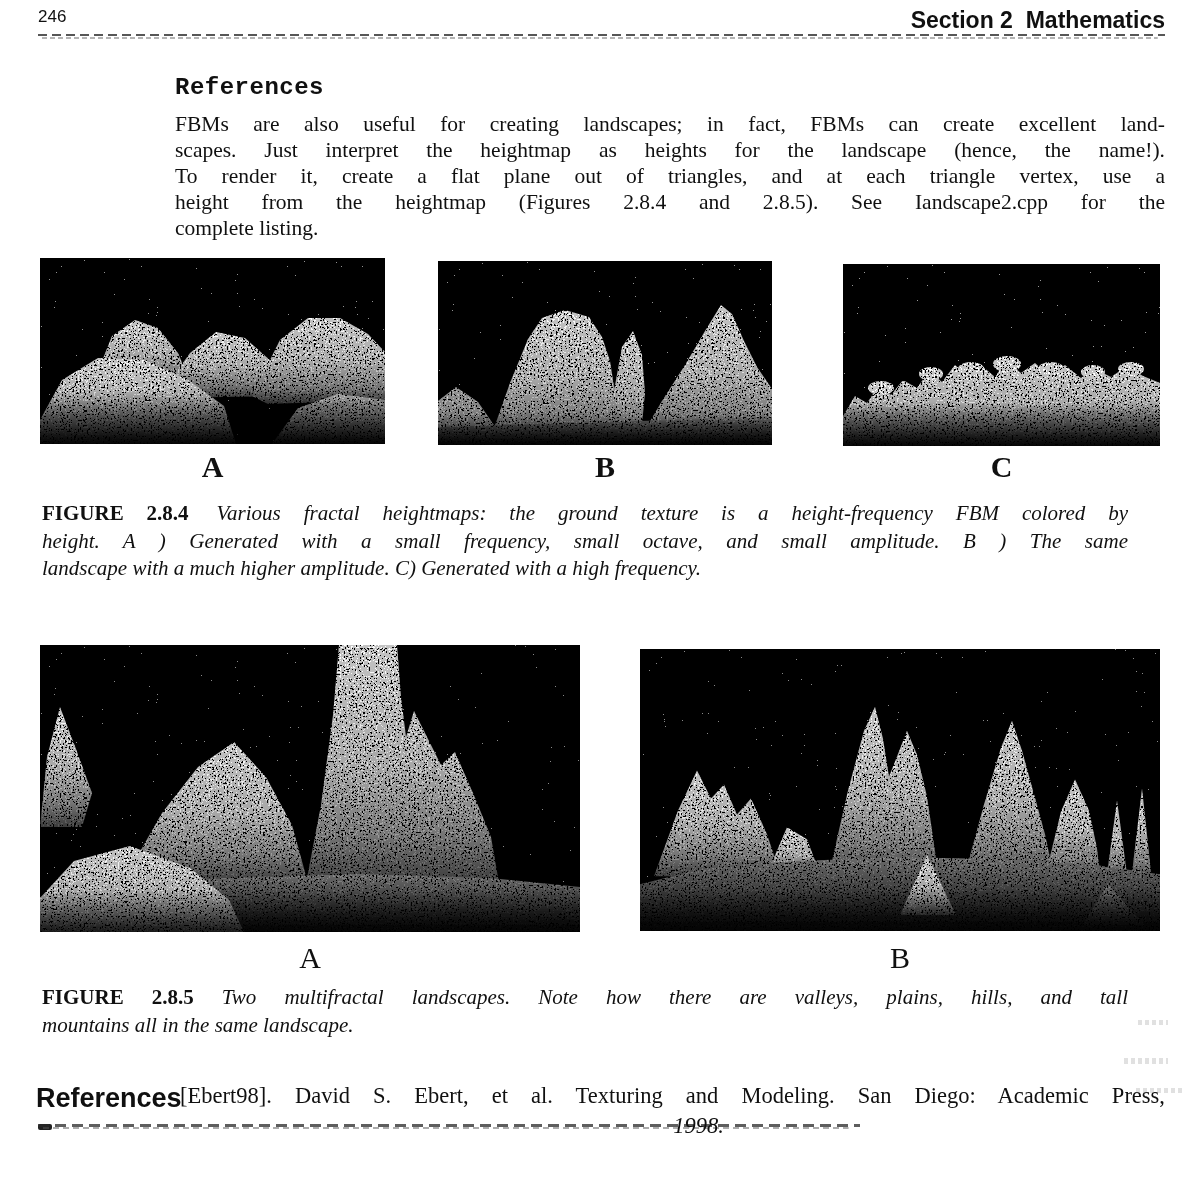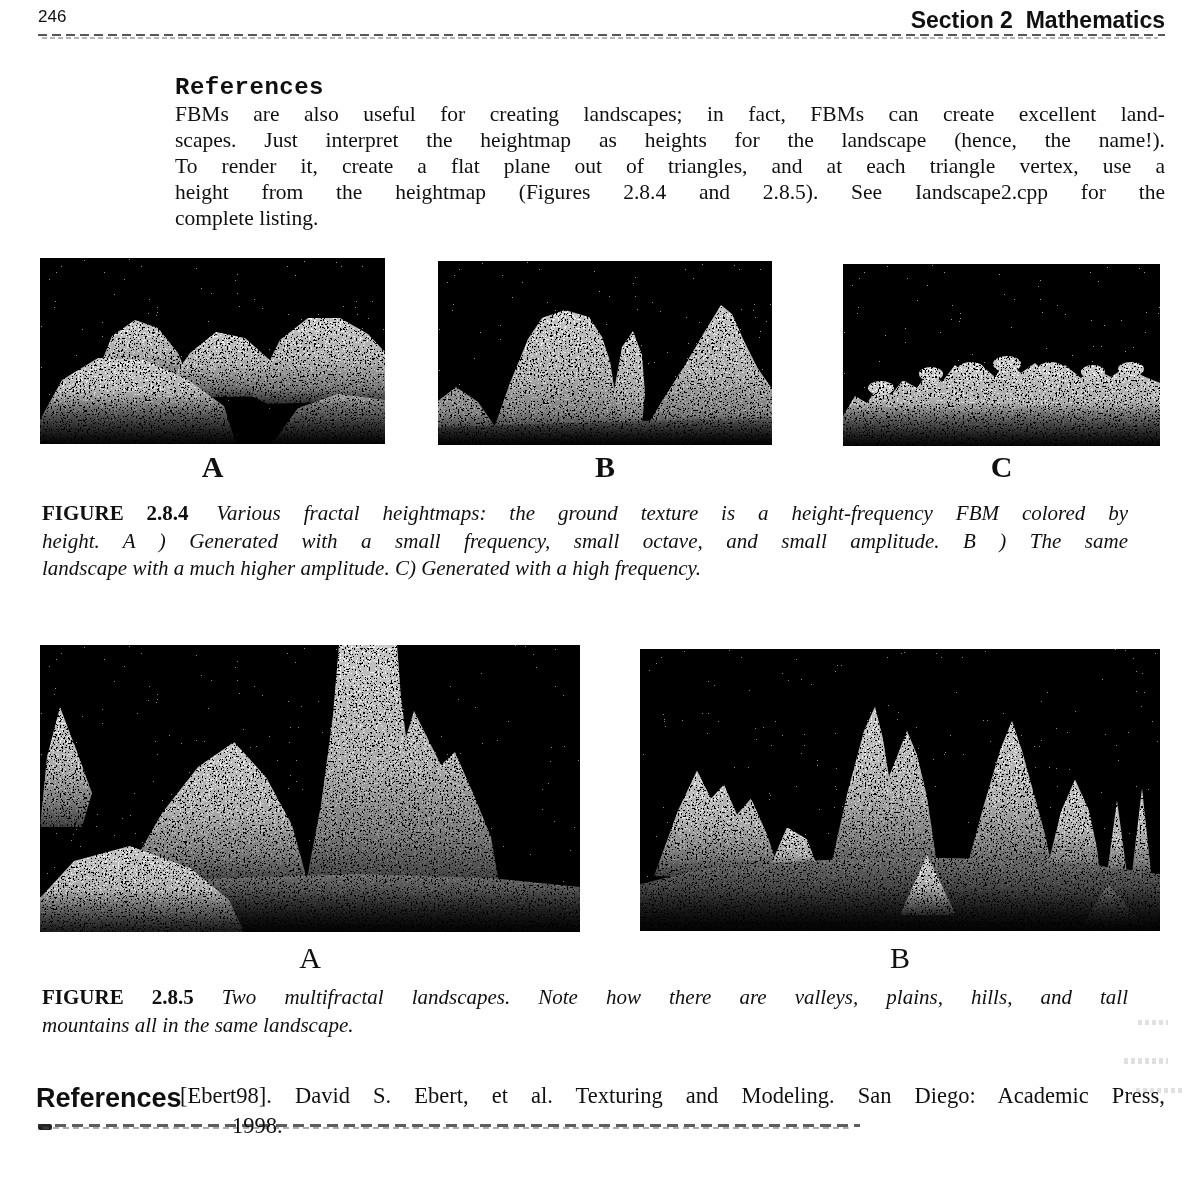--- a/index.html
+++ b/index.html
@@ -13,41 +13,41 @@
   .pagenum{left:38px;top:7px;font-family:"Liberation Sans",sans-serif;font-weight:normal;font-size:17px;}
   .sectitle{right:35px;top:7px;font-family:"Liberation Sans",sans-serif;font-weight:bold;font-size:23px;white-space:pre;}
   .hrule{left:38px;top:34px;width:1127px;height:6px;
     background:
       repeating-linear-gradient(90deg, rgba(45,45,45,.8) 0 9px, rgba(45,45,45,0) 9px 14px) 0 0/100% 2px no-repeat,
       repeating-linear-gradient(90deg, rgba(90,90,90,.45) 0 5px, rgba(90,90,90,0) 5px 8px) 4px 3px/99% 2px no-repeat;
   }
   
   .heading{left:175px;top:74px;font-family:"Liberation Mono",monospace;font-weight:bold;font-size:24px;letter-spacing:.5px;}
   
-  .para{left:175px;top:102px;width:990px;font-size:21.5px;line-height:25.9px;}
+  .para{left:175px;top:112px;width:990px;font-size:21.5px;line-height:25.9px;}
   .j{text-align:justify;text-align-last:justify;}
   
   .figimg{background:#000;}
   .figimg svg{display:block;width:100%;height:100%;}
   .figlabel{font-size:30px;text-align:center;}
   .b{font-weight:bold;}
   
   .caption{left:42px;width:1086px;font-size:21px;line-height:27.5px;}
   .figno{font-weight:bold;font-style:normal;margin-right:28px;}
   .ital{font-style:italic;}
   
   .refhead{left:36px;top:1083px;font-family:"Liberation Sans",sans-serif;font-weight:bold;font-size:27px;}
   .refrule{left:38px;top:1124px;width:822px;height:7px;
     background:
       repeating-linear-gradient(90deg, rgba(40,40,40,.75) 0 11px, rgba(40,40,40,0) 11px 17px) 0 0/100% 3px no-repeat,
       repeating-linear-gradient(90deg, rgba(90,90,90,.5) 0 6px, rgba(90,90,90,0) 6px 10px) 5px 3px/98% 2px no-repeat;
   }
   .refblip{left:38px;top:1124px;width:14px;height:6px;background:#222;border-radius:2px;}
   .refentry{left:180px;top:1081px;width:985px;font-size:22.5px;line-height:30px;}
-  .indent{margin-left:52px;text-align:left;}
+  .indent{margin-left:52px;text-align:center;font-style:italic;}
   
   .artifact{background:repeating-linear-gradient(90deg, rgba(120,120,120,.5) 0 4px, transparent 4px 7px);opacity:.45;}
 </style>
 </head>
 <body>
 
 <svg width="0" height="0" style="position:absolute" aria-hidden="true">
   <defs>
     <linearGradient id="peakgrad" x1="0" y1="0" x2="0" y2="1">
       <stop offset="0" stop-color="#ffffff"></stop>

